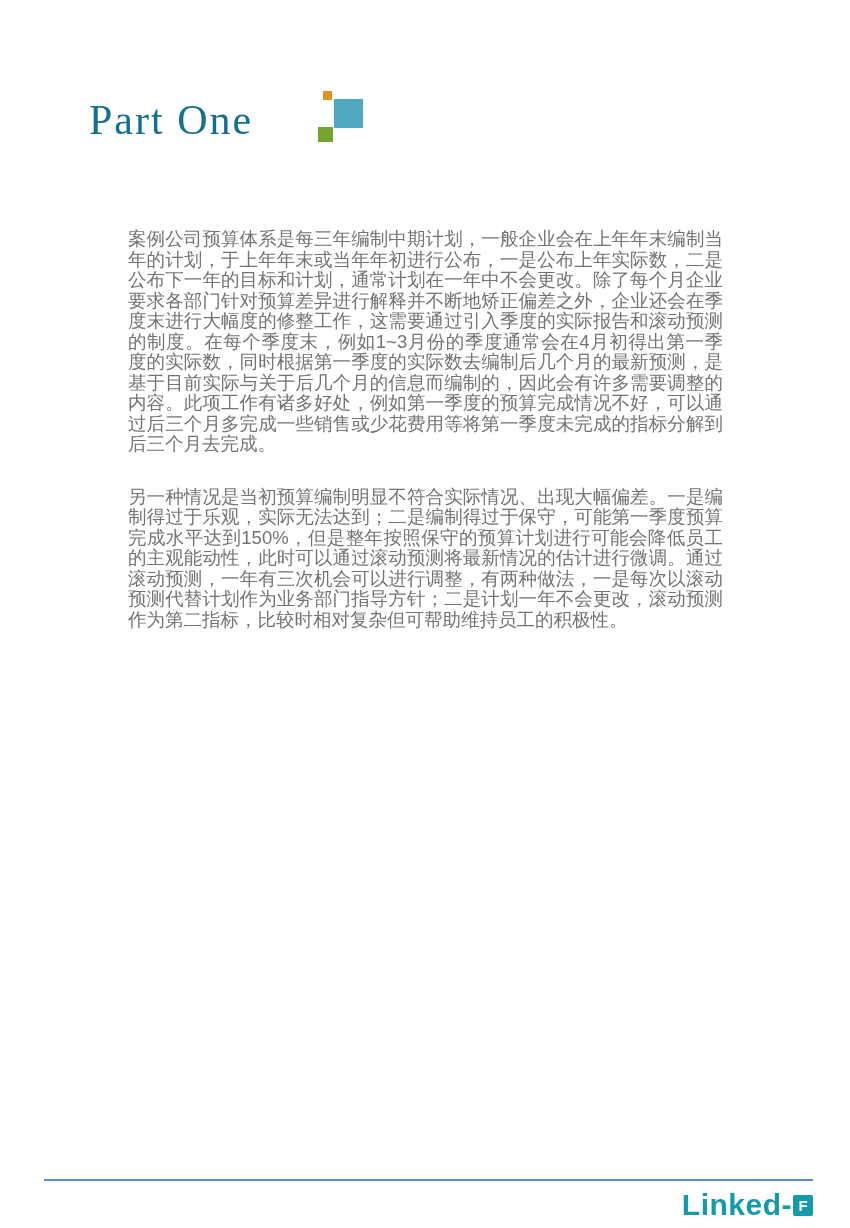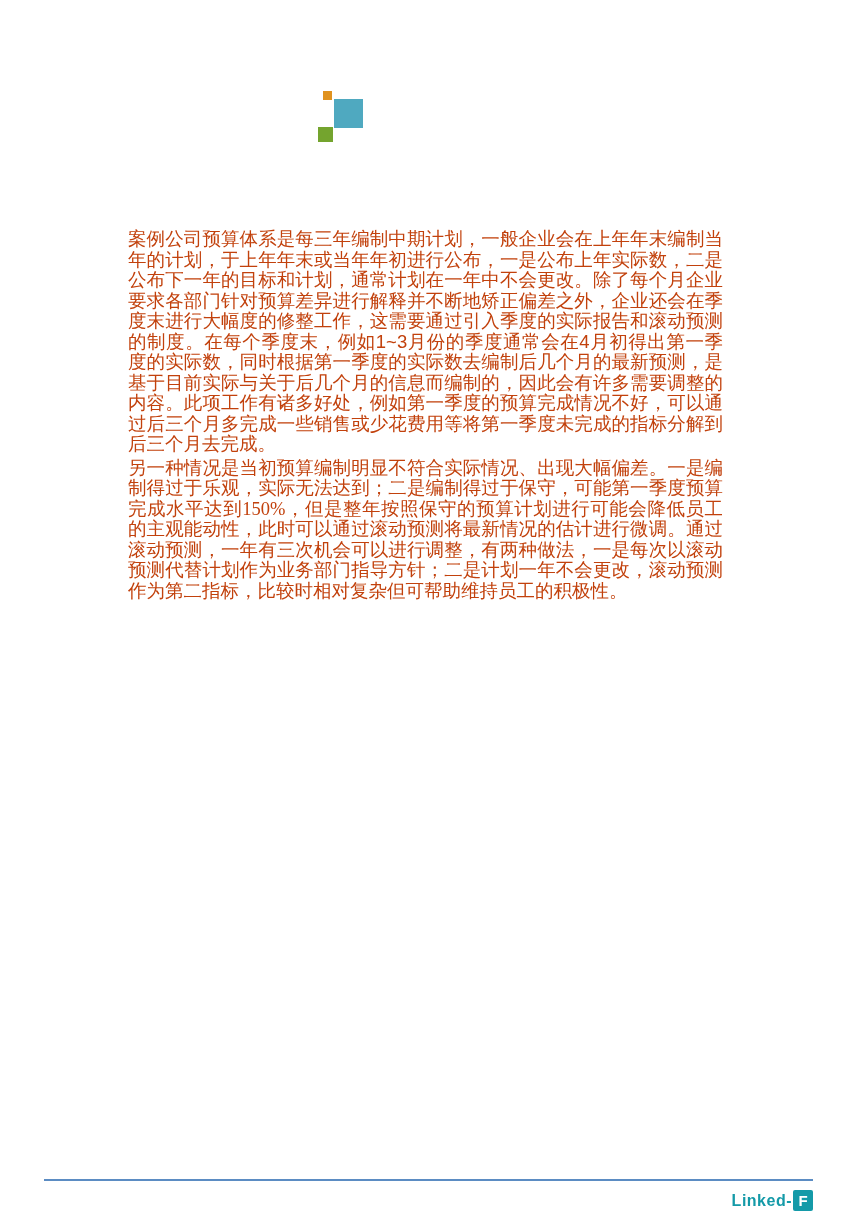--- a/index.html
+++ b/index.html
@@ -53,44 +53,44 @@
   }
 
   
   .body-text {
     position: absolute;
     left: 128px;
     top: 229px;
     width: 595px;
     font-size: 18.5px;
     line-height: 20.5px;
-    color: #c2410c;
+    color: #737373;
     text-align: justify;
     text-justify: inter-ideograph;
   }
-  .body-text p + p { margin-top: 3px; font-family: Liberation Serif, serif; }
+  .body-text p + p { margin-top: 32px; }
 
   
   .footer-divider {
     position: absolute;
     left: 44px;
     top: 1179px;
     width: 769px;
     height: 2px;
     background: #5b8cc3;
   }
   .logo {
     position: absolute;
     right: 37px;
     top: 1190px;
     display: flex;
     align-items: center;
   }
   .logo-text {
-    font-size: 16px;
+    font-size: 30px;
     font-weight: 700;
     letter-spacing: 0.5px;
     color: #149aa8;
     line-height: 1;
   }
   .logo-mark {
     display: inline-flex;
     align-items: center;
     justify-content: center;
     width: 20px;
@@ -102,20 +102,21 @@
     font-weight: 700;
     border-radius: 2px;
     line-height: 1;
   }
 </style>
 </head>
 <body>
 
 <div class="page">
 
+  <h1 class="part-title">Part One</h1>
 
   <div class="squares">
     <span class="sq sq-orange"></span>
     <span class="sq sq-teal"></span>
     <span class="sq sq-green"></span>
   </div>
 
 
   <main class="body-text">
     <p>案例公司预算体系是每三年编制中期计划，一般企业会在上年年末编制当年的计划，于上年年末或当年年初进行公布，一是公布上年实际数，二是公布下一年的目标和计划，通常计划在一年中不会更改。除了每个月企业要求各部门针对预算差异进行解释并不断地矫正偏差之外，企业还会在季度末进行大幅度的修整工作，这需要通过引入季度的实际报告和滚动预测的制度。在每个季度末，例如1~3月份的季度通常会在4月初得出第一季度的实际数，同时根据第一季度的实际数去编制后几个月的最新预测，是基于目前实际与关于后几个月的信息而编制的，因此会有许多需要调整的内容。此项工作有诸多好处，例如第一季度的预算完成情况不好，可以通过后三个月多完成一些销售或少花费用等将第一季度未完成的指标分解到后三个月去完成。</p>

